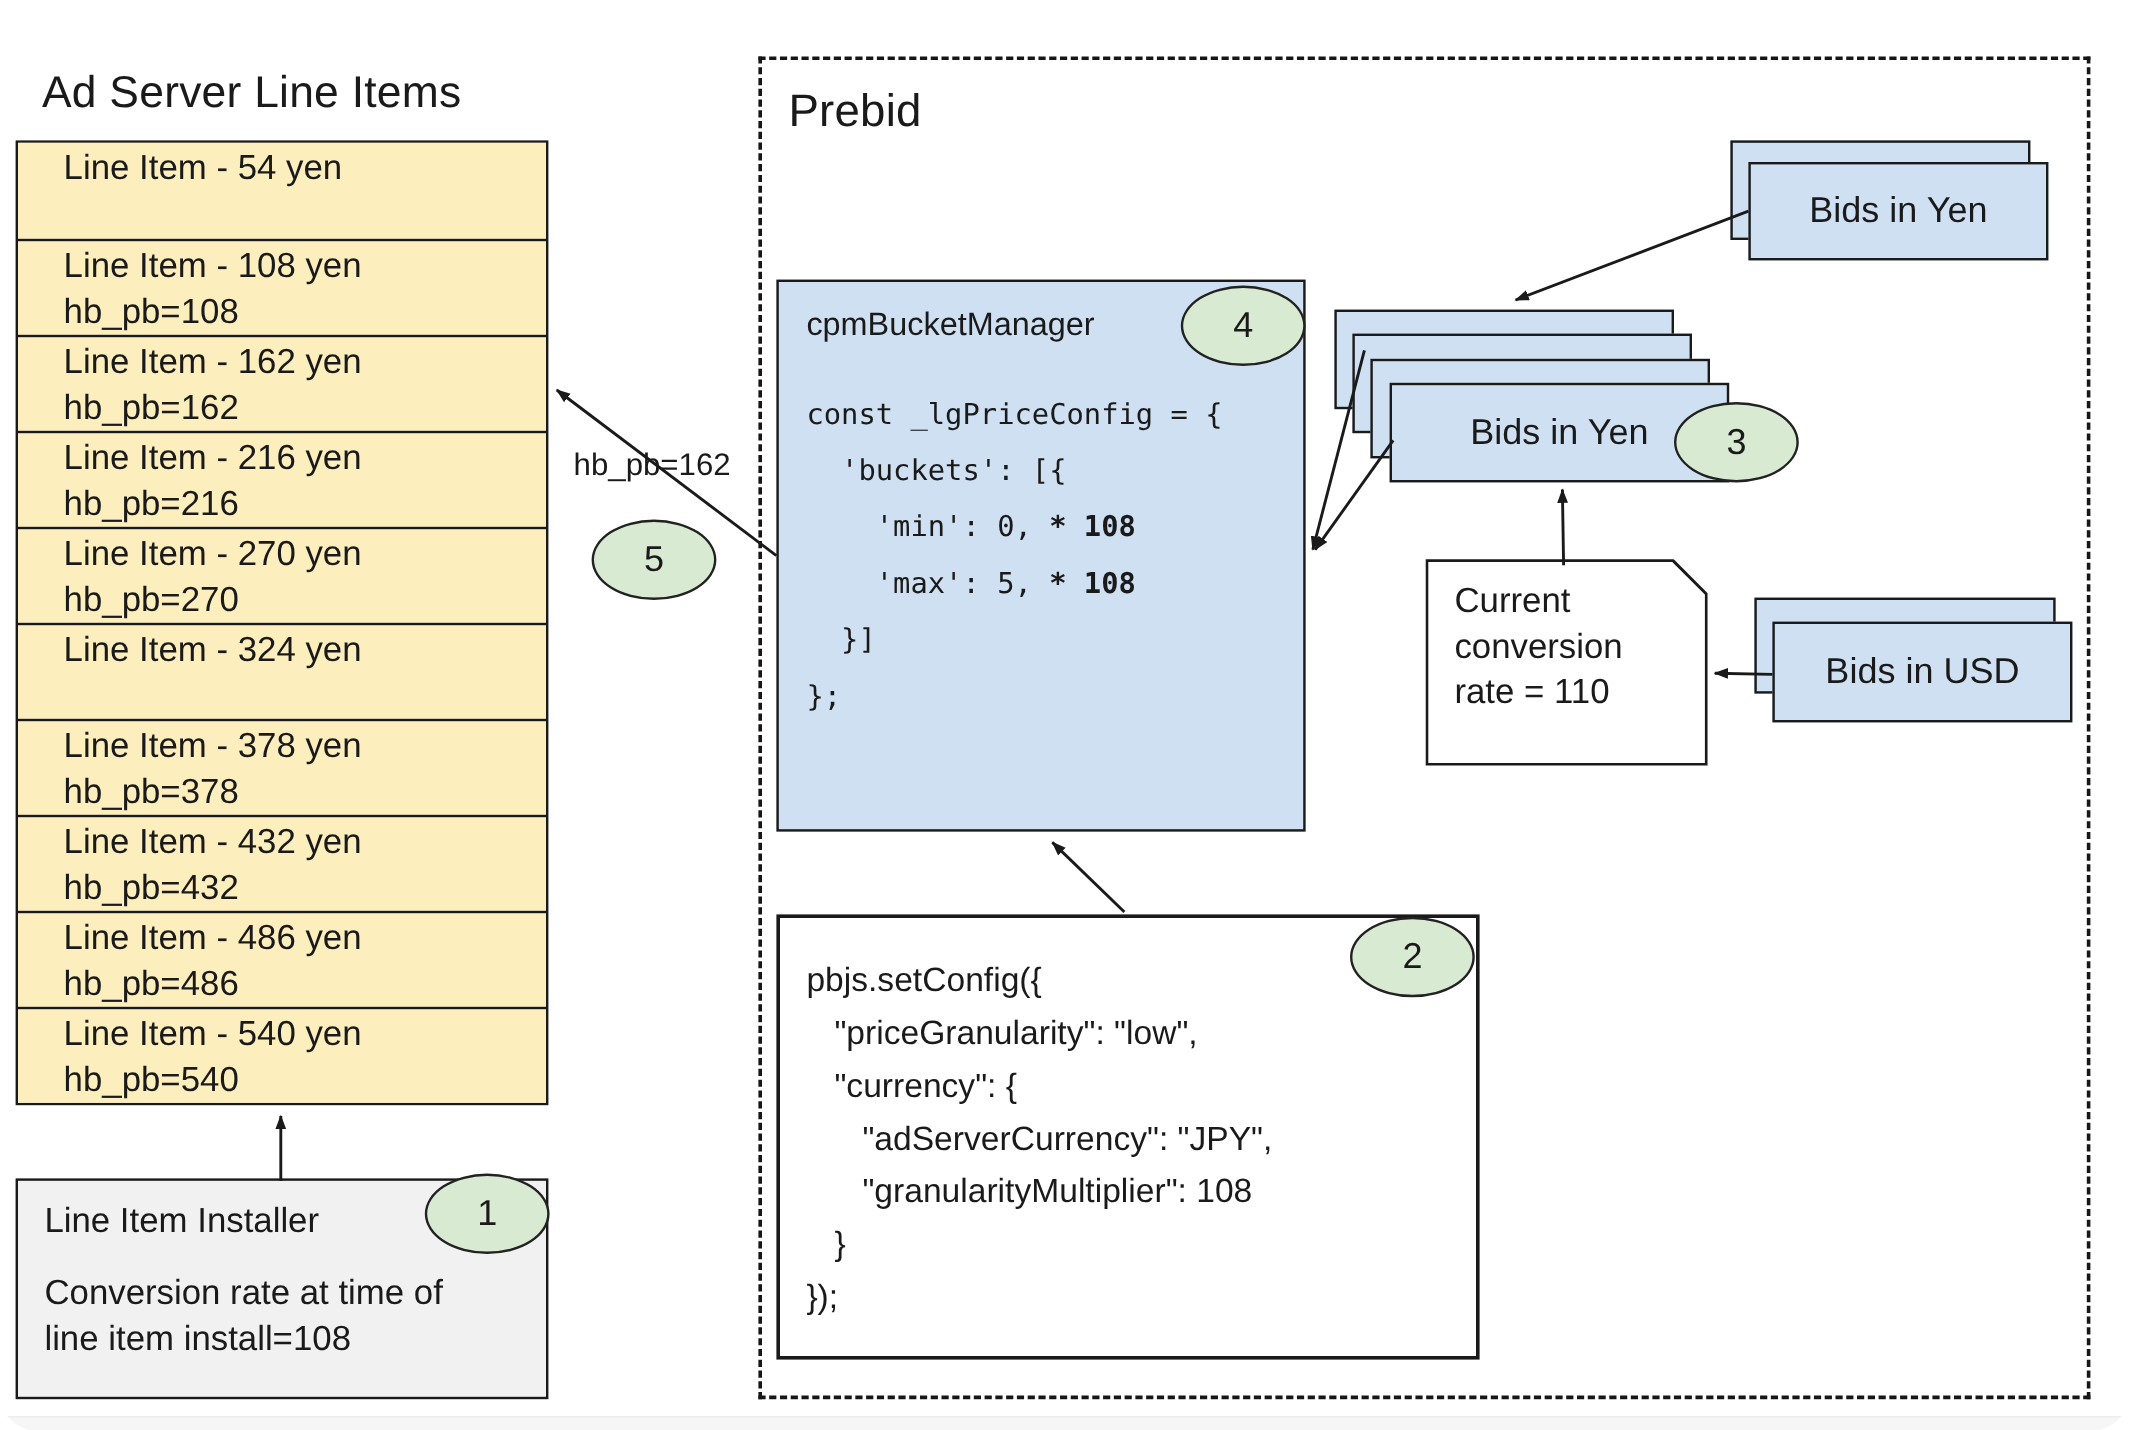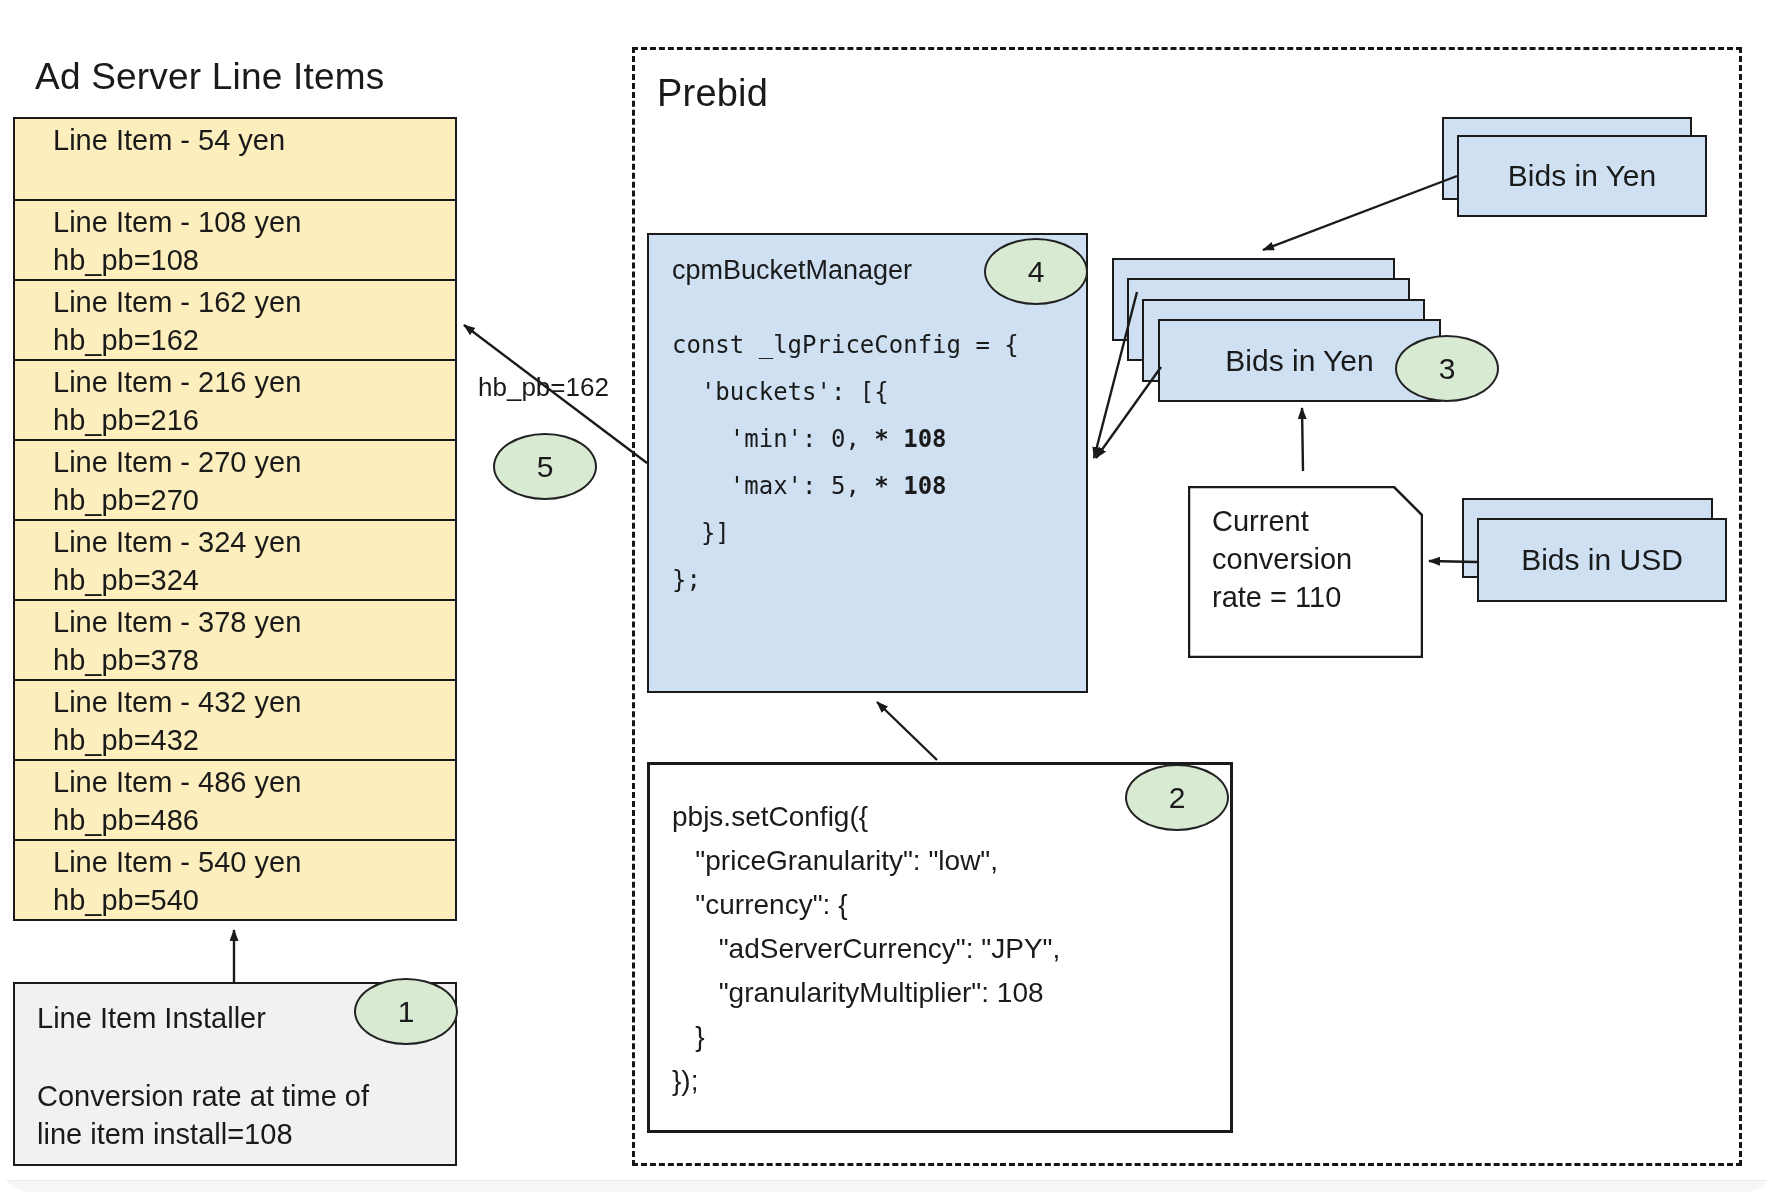--- a/index.html
+++ b/index.html
@@ -20,21 +20,21 @@
 
   
   #line-items{position:absolute;left:13px;top:117px;width:444px;height:804px;border:2px solid var(--ink);}
   .li-row{height:80px;background:var(--row-yellow);border-top:2px solid var(--ink);padding:2px 0 0 38px;}
   .li-row:first-child{border-top:none;}
   .li-line{font-size:29px;line-height:38px;white-space:nowrap;}
 
   
   #installer{position:absolute;left:13px;top:982px;width:444px;height:184px;background:var(--installer-gray);border:2px solid var(--ink);padding:18px 0 0 22px;}
   #installer .inst-title{font-size:29px;}
-  #installer .inst-note{margin-top:42px;font-size:29px;line-height:38px;white-space:pre;}
+  #installer .inst-note{margin-top:24px;font-size:29px;line-height:38px;white-space:pre;}
 
   
   #prebid-box{position:absolute;left:632px;top:47px;width:1110px;height:1119px;border:3px dashed #161616;}
 
   
   #bucket-box{position:absolute;left:647px;top:233px;width:441px;height:460px;background:var(--card-blue);border:2px solid var(--ink);}
   #bucket-label{position:absolute;left:672px;top:255px;font-size:27px;}
   #bucket-code{position:absolute;left:672px;top:322px;font-family:"DejaVu Sans Mono","Liberation Mono",monospace;font-size:24px;line-height:47px;}
   #bucket-code .mline{white-space:pre;}
   #bucket-code b{font-weight:700;}
@@ -42,21 +42,21 @@
   
   #pbjs-box{position:absolute;left:647px;top:762px;width:586px;height:371px;background:#ffffff;border:3px solid var(--ink);}
   #pbjs-code{position:absolute;left:672px;top:795px;font-size:28px;line-height:44px;}
   #pbjs-code .sline{white-space:pre;}
 
   
   .card{position:absolute;background:var(--card-blue);border:2px solid var(--ink);}
   .card-label{display:flex;align-items:center;justify-content:center;height:100%;font-size:30px;white-space:nowrap;}
 
   
-  #conv-note{position:absolute;left:1188px;top:486px;width:193px;height:172px;text-decoration:underline;}
+  #conv-note{position:absolute;left:1188px;top:466px;width:193px;height:172px;text-decoration:underline;}
   #conv-text{position:absolute;left:24px;top:16px;font-size:29px;line-height:38px;}
 
   
   .badge{position:absolute;width:104px;height:67px;background:var(--badge-green);border:2px solid #222222;border-radius:50%;display:flex;align-items:center;justify-content:center;font-size:30px;z-index:60;}
 
   
   #hbpb-label{position:absolute;left:478px;top:372px;font-size:26px;z-index:62;white-space:nowrap;}
 
   #arrows{position:absolute;left:0;top:0;z-index:50;pointer-events:none;}
   #bottom-strip{position:absolute;left:0;top:1180px;width:1774px;height:12px;background:#f6f6f6;border-top:1px solid #ececec;}
@@ -83,21 +83,20 @@
       <div class="li-row">
         <div class="li-line">Line Item - 216 yen</div>
         <div class="li-line">hb_pb=216</div>
       </div>
       <div class="li-row">
         <div class="li-line">Line Item - 270 yen</div>
         <div class="li-line">hb_pb=270</div>
       </div>
       <div class="li-row">
         <div class="li-line">Line Item - 324 yen</div>
-        <div class="li-line">hb_pb=324</div>
       </div>
       <div class="li-row">
         <div class="li-line">Line Item - 378 yen</div>
         <div class="li-line">hb_pb=378</div>
       </div>
       <div class="li-row">
         <div class="li-line">Line Item - 432 yen</div>
         <div class="li-line">hb_pb=432</div>
       </div>
       <div class="li-row">

